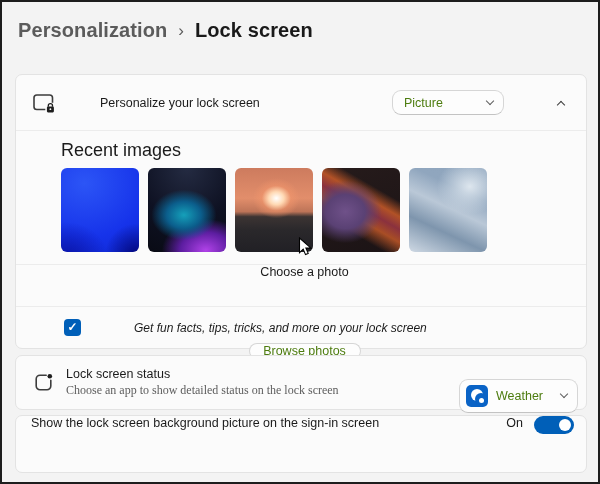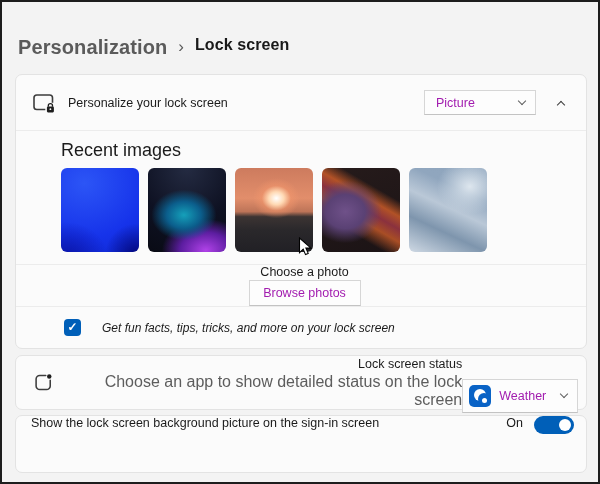--- a/index.html
+++ b/index.html
@@ -3,43 +3,43 @@
 <meta charset="utf-8">
 <style>
   * { margin:0; padding:0; box-sizing:border-box; }
   html,body { background:#e8e8e8; }
   body { font-family:"Liberation Sans", sans-serif; -webkit-font-smoothing:antialiased; }
 
   .screen { position:relative; width:600px; height:484px; background:#f3f3f3;
             border:2px solid #1d1d1d; overflow:hidden; }
 
   
-  .page-header { position:absolute; left:16px; top:34px; display:flex; }
+  .page-header { position:absolute; left:16px; top:17px; display:flex; align-items:center; }
   .crumb-parent { font-size:20px; font-weight:600; color:#5b5b5b; letter-spacing:.1px; }
   .crumb-sep { font-size:17px; color:#5b5b5b; margin:1px 11px 0 11px; font-weight:400; }
-  .crumb-current { font-size:16px; font-weight:600; color:#191919; letter-spacing:.1px; }
+  .crumb-current { font-size:20px; font-weight:600; color:#191919; letter-spacing:.1px; }
 
   
   .card { position:absolute; left:13px; width:572px; background:#fbfbfb;
           border:1px solid #e3e3e3; border-radius:7px; }
   .card1 { top:72px;  height:275px; }
-  .card2 { top:353px; height:55px; display:flex; align-items:center; padding:0 8px 0 17px;text-align:right; }
+  .card2 { top:353px; height:55px; display:flex; align-items:center; padding:0 8px 0 17px; }
   .card3 { top:413px; height:58px; display:flex; padding:0 12px 0 15px; }
 
-  .row { display:flex; align-items:center; }
+  .row { display:flex; align-items:center;gap:32px; }
   .divider-top { border-top:1px solid #ececec; }
 
   .header-row { height:55px; padding:0 12px 0 17px; }
   .row-title { font-size:12.5px; color:#1b1b1b; }
   .title-gap { margin-left:12px; }
   .spacer { flex:1; }
 
   
   .ctl { background:#fdfdfd; border:1px solid #d6d6d6; border-bottom-color:#c3c3c3;
-         border-radius:0; font-size:12.5px; color:#a21caf; display:flex; align-items:center; }
+         border-radius:9px; font-size:12.5px; color:#4d7c0f; display:flex; align-items:center; }
   .dropdown-sm { width:112px; height:25px; padding:0 10px 0 11px; }
   .btn { width:112px; height:26px; justify-content:center; }
 
   .chev { display:inline-block; width:6px; height:6px;
           border-right:1.5px solid #5f5f5f; border-bottom:1.5px solid #5f5f5f; }
   .chev-down { transform:rotate(45deg); margin-top:-4px; }
   .chev-up { transform:rotate(-135deg); margin-top:4px; border-color:#3d3d3d; }
   .expander { width:26px; height:100%; margin-left:12px; display:flex;
               align-items:center; justify-content:center; cursor:pointer; }
 
@@ -69,21 +69,21 @@
 
   .choose-row { height:42px; padding:0 38px 0 45px;flex-direction:column; }
   .check-row { height:42px; padding-left:48px; }
   .checkbox { width:17px; height:17px; border-radius:4px; background:#005fb8;
               display:flex; align-items:center; justify-content:center; cursor:pointer; }
   .checkmark { color:#fff; font-size:12px; font-weight:700; line-height:1; margin-top:-1px; }
   .check-label { font-size:12px; color:#1b1b1b; margin-left:21px;font-style:italic; }
 
   
   .text-block { margin-left:12px; }
-  .subtitle { font-size:16px; color:#5d5d5d; margin-top:2px; }
+  .subtitle { font-size:12px; color:#5d5d5d; margin-top:2px;font-family:Liberation Serif, serif; }
   .dropdown-app { width:119px; height:34px; padding:0 10px 0 6px;margin-top:26px; }
   .weather-icon { position:relative; width:22px; height:22px; border-radius:5px;
                   background:#0a63c6; display:inline-block; overflow:hidden; }
   .w-sun { position:absolute; width:12px; height:12px; border-radius:50%; background:#fff; left:5px; top:4px; }
   .w-swoosh { position:absolute; width:12px; height:12px; border-radius:50%; background:#0a63c6; left:9px; top:8px; }
   .w-dot { position:absolute; width:5px; height:5px; border-radius:50%; background:#fff; right:4px; bottom:4px; }
   .app-label { margin-left:8px; }
 
   
   .toggle-label { font-size:12.5px; color:#1b1b1b; margin-right:11px; }

